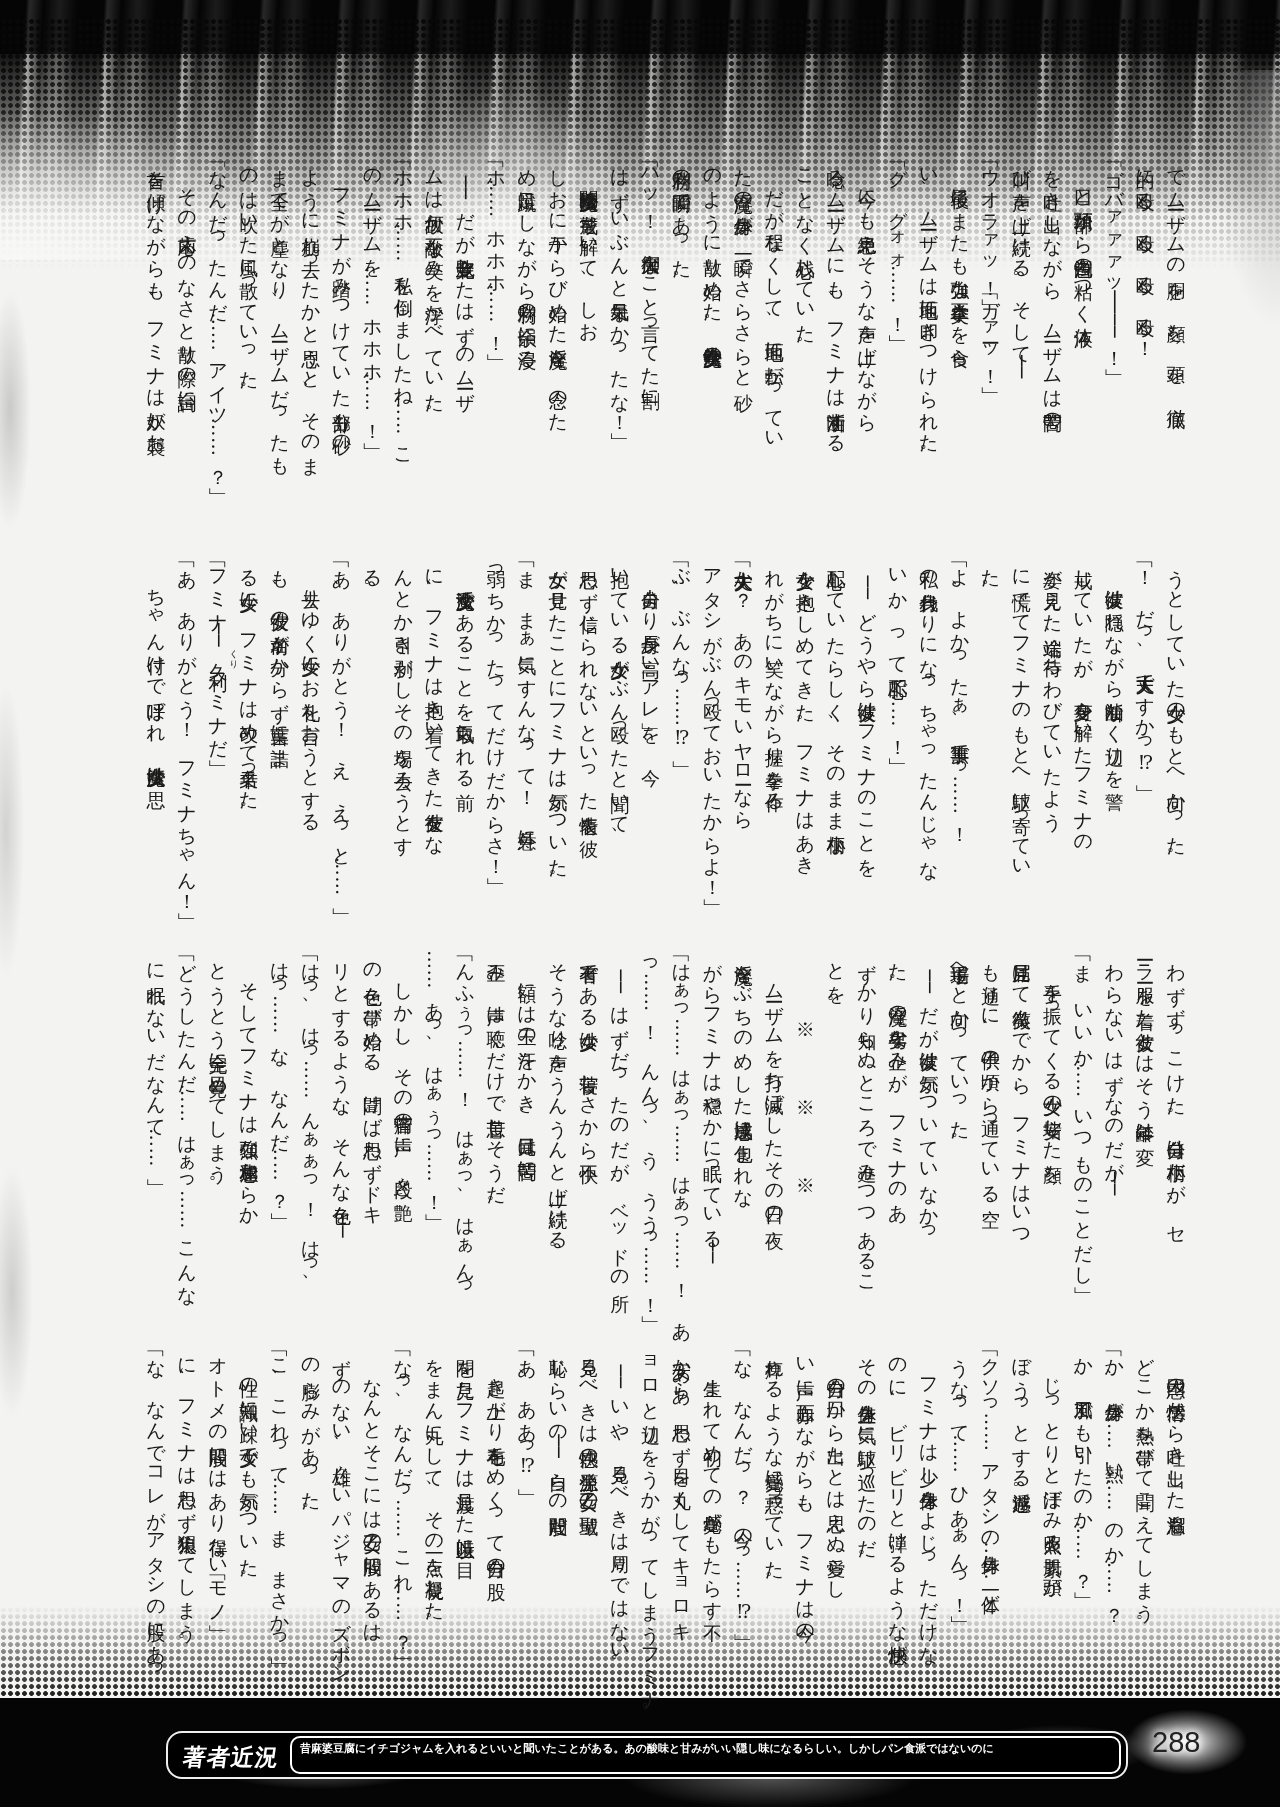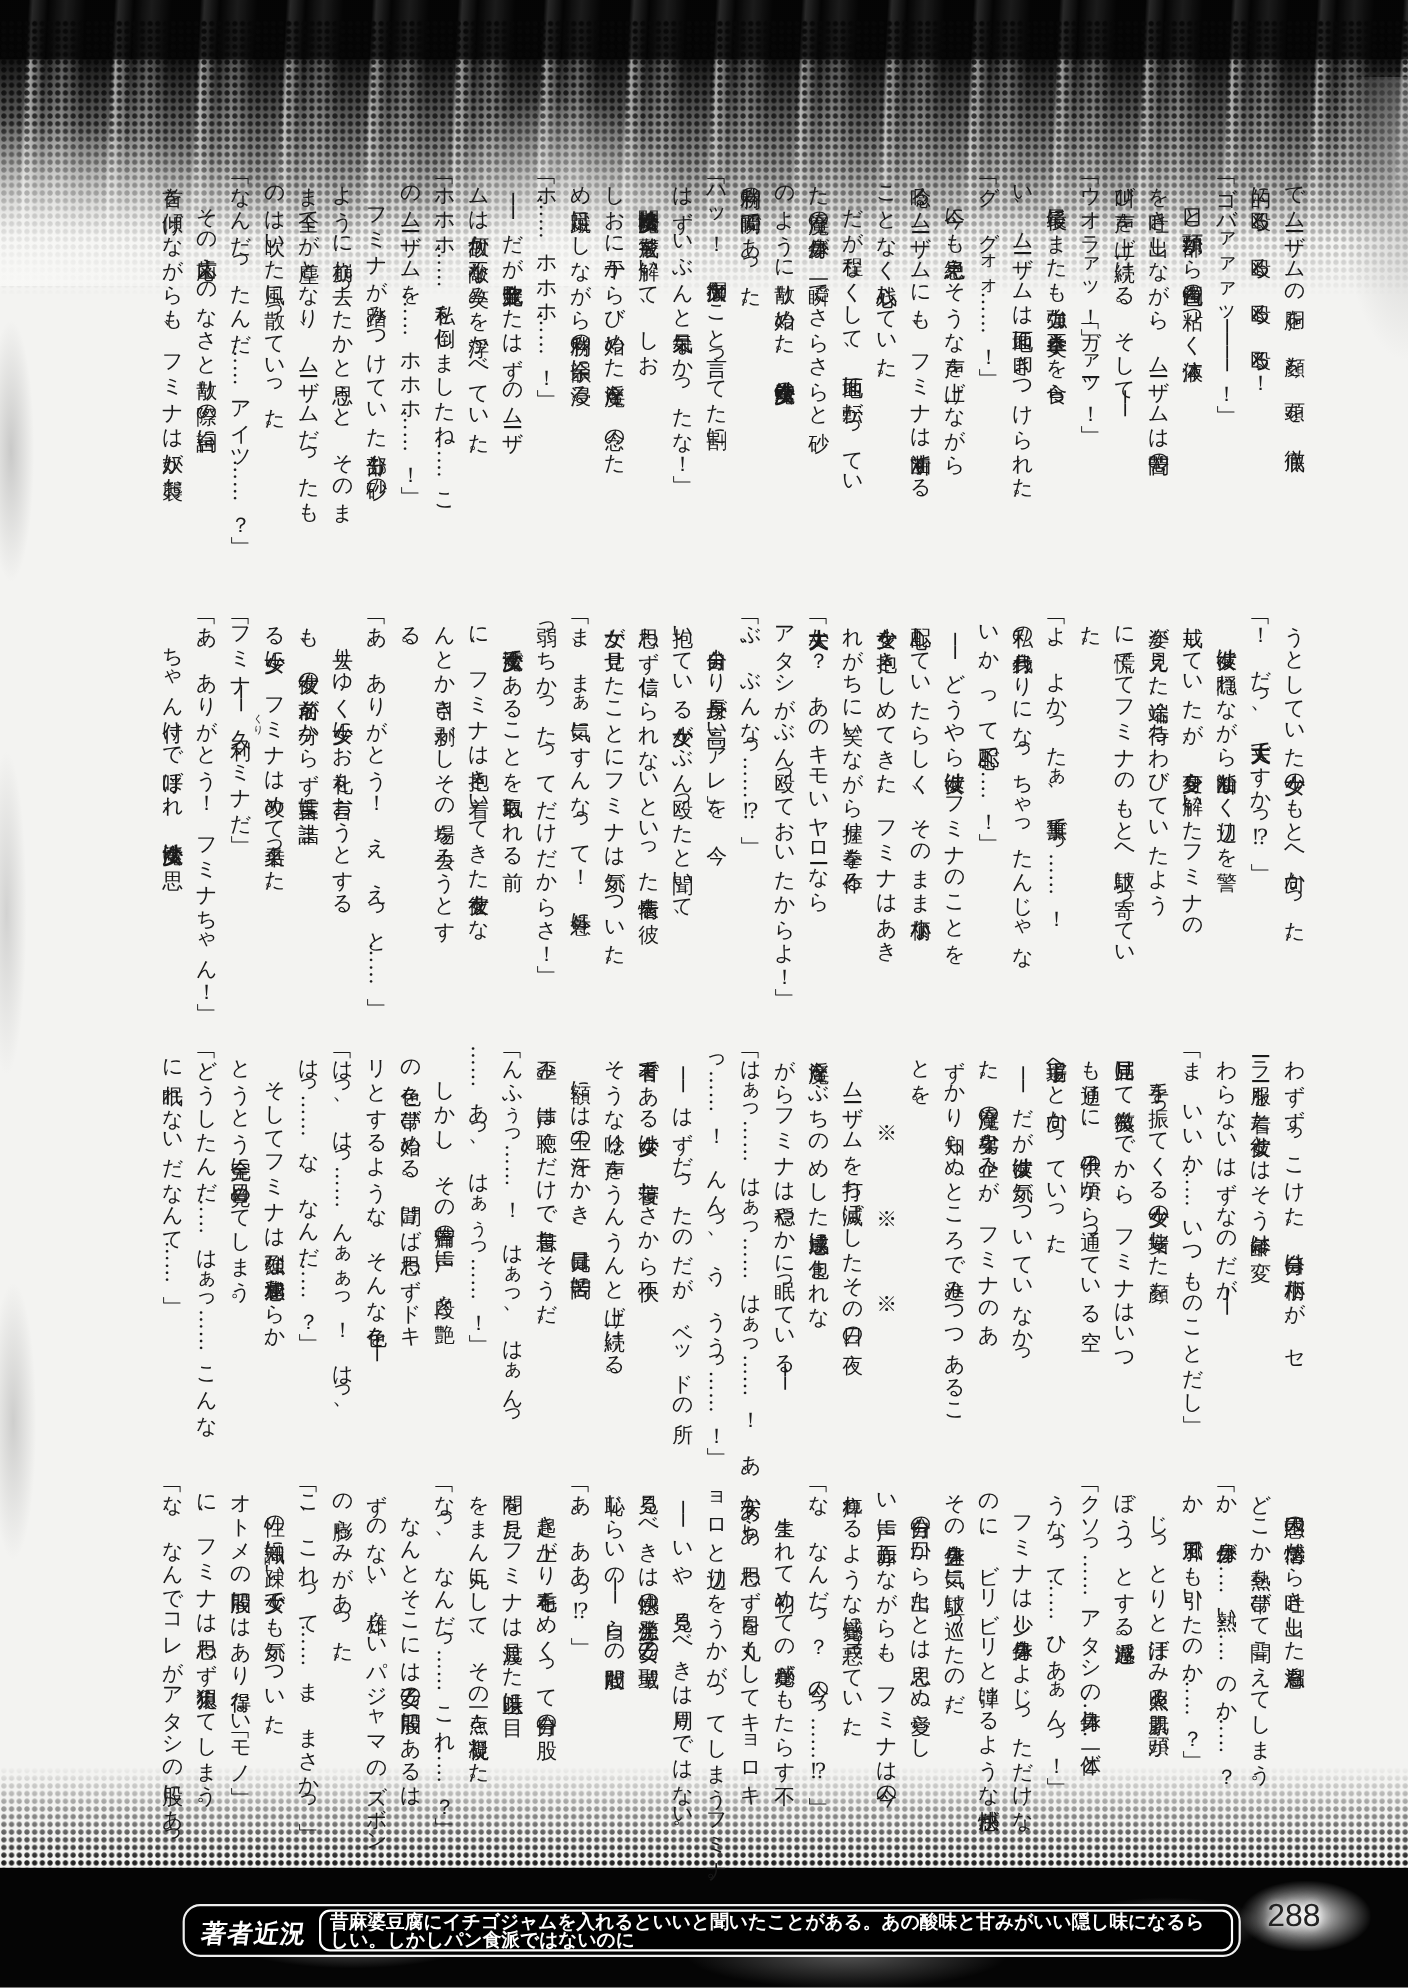--- a/index.html
+++ b/index.html
@@ -45,21 +45,21 @@
   #right-smudge{left:1215px;top:70px;width:65px;height:260px;
     background:radial-gradient(ellipse at 100% 30%,rgba(170,170,170,.55),transparent 70%);}
   
   .footer-bar{position:absolute;left:166px;top:1731px;width:958px;height:44px;background:#000;
     border:2px solid #eee;border-radius:16px;}
   .footer-label{position:absolute;left:15px;top:9px;color:#fff;
     font-family:"Liberation Sans",sans-serif;font-weight:bold;font-size:23px;letter-spacing:1px;
     transform:skewX(-8deg);}
   .footer-panel{position:absolute;left:122px;top:3px;right:5px;bottom:3px;border:2px solid #fff;
     border-radius:10px;padding:2px 8px;color:#fff;
-    font-family:"Liberation Sans",sans-serif;font-weight:bold;font-size:17px;line-height:16px;}
+    font-family:"Liberation Sans",sans-serif;font-weight:bold;font-size:11px;line-height:16px;}
   .pagenum-halo{position:absolute;left:1128px;top:1710px;width:118px;height:64px;
     background:radial-gradient(ellipse,rgba(255,255,255,.95),rgba(255,255,255,0) 72%);}
   .page-number{position:absolute;left:1152px;top:1726px;color:#222;
     font-family:"Liberation Sans",sans-serif;font-size:29px;
     text-shadow:0 0 6px #fff,0 0 12px #fff,0 0 18px #fff;}
 </style>
 </head>
 <body>
 
 <div class="page">

